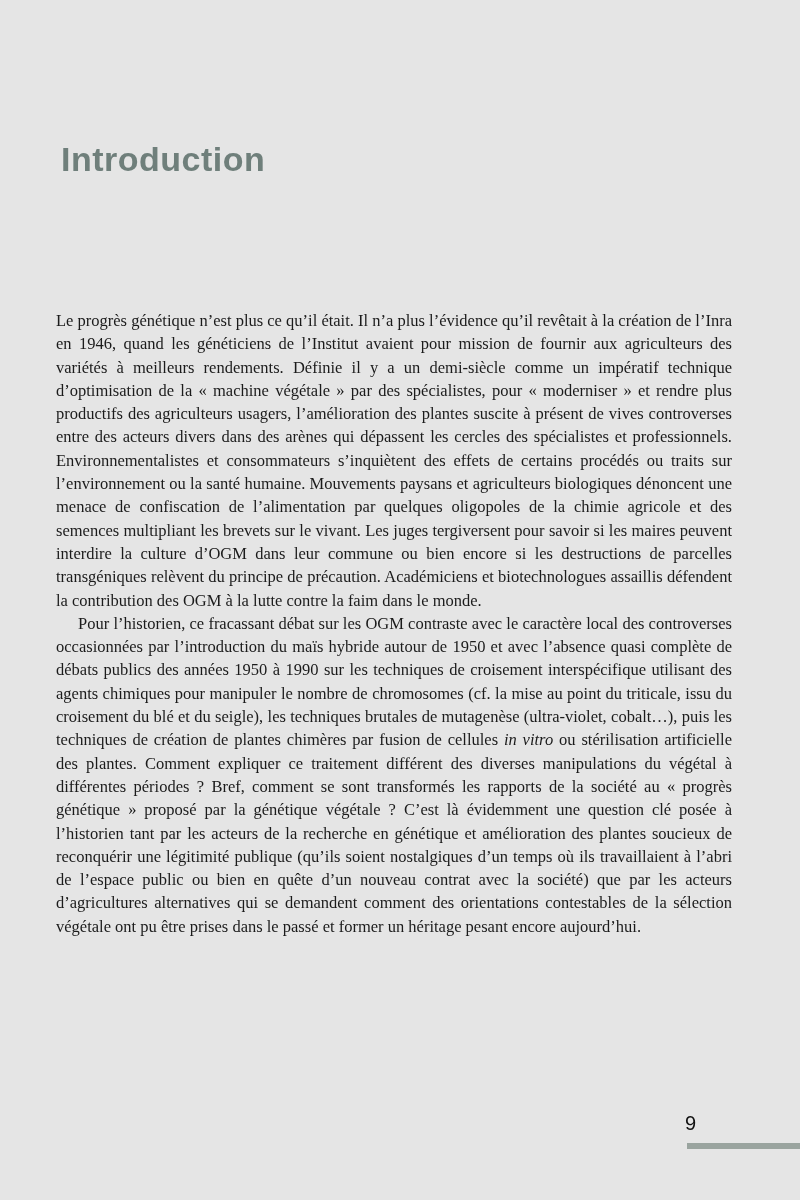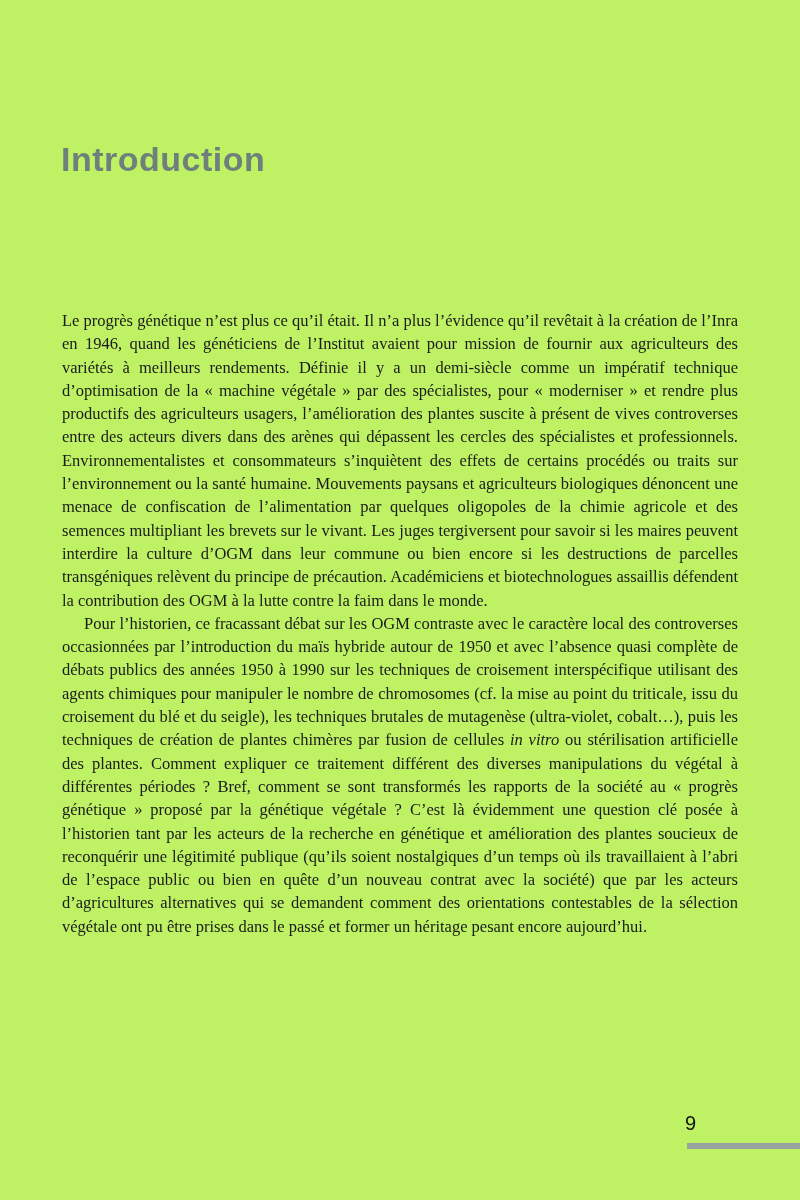--- a/index.html
+++ b/index.html
@@ -4,38 +4,38 @@
 <style>
   html, body {
     margin: 0;
     padding: 0;
     background: #ffffff;
   }
   .page {
     position: relative;
     width: 800px;
     height: 1200px;
-    background: #bef264;
+    background: #e5e5e5;
     overflow: hidden;
     font-family: "Liberation Serif", serif;
   }
   .chapter-title {
     position: absolute;
     left: 61px;
     top: 140px;
     margin: 0;
     font-family: "Liberation Sans", sans-serif;
     font-size: 34px;
     font-weight: bold;
     letter-spacing: 0.5px;
     color: #6f7f7b;
   }
   .text-block {
     position: absolute;
-    left: 62px;
+    left: 56px;
     top: 309px;
     width: 676px;
     font-family: "Liberation Serif", serif;
     font-size: 16.5px;
     line-height: 23.3px;
     color: #1b1b1b;
     text-align: justify;
   }
   .text-block p {
     margin: 0;

